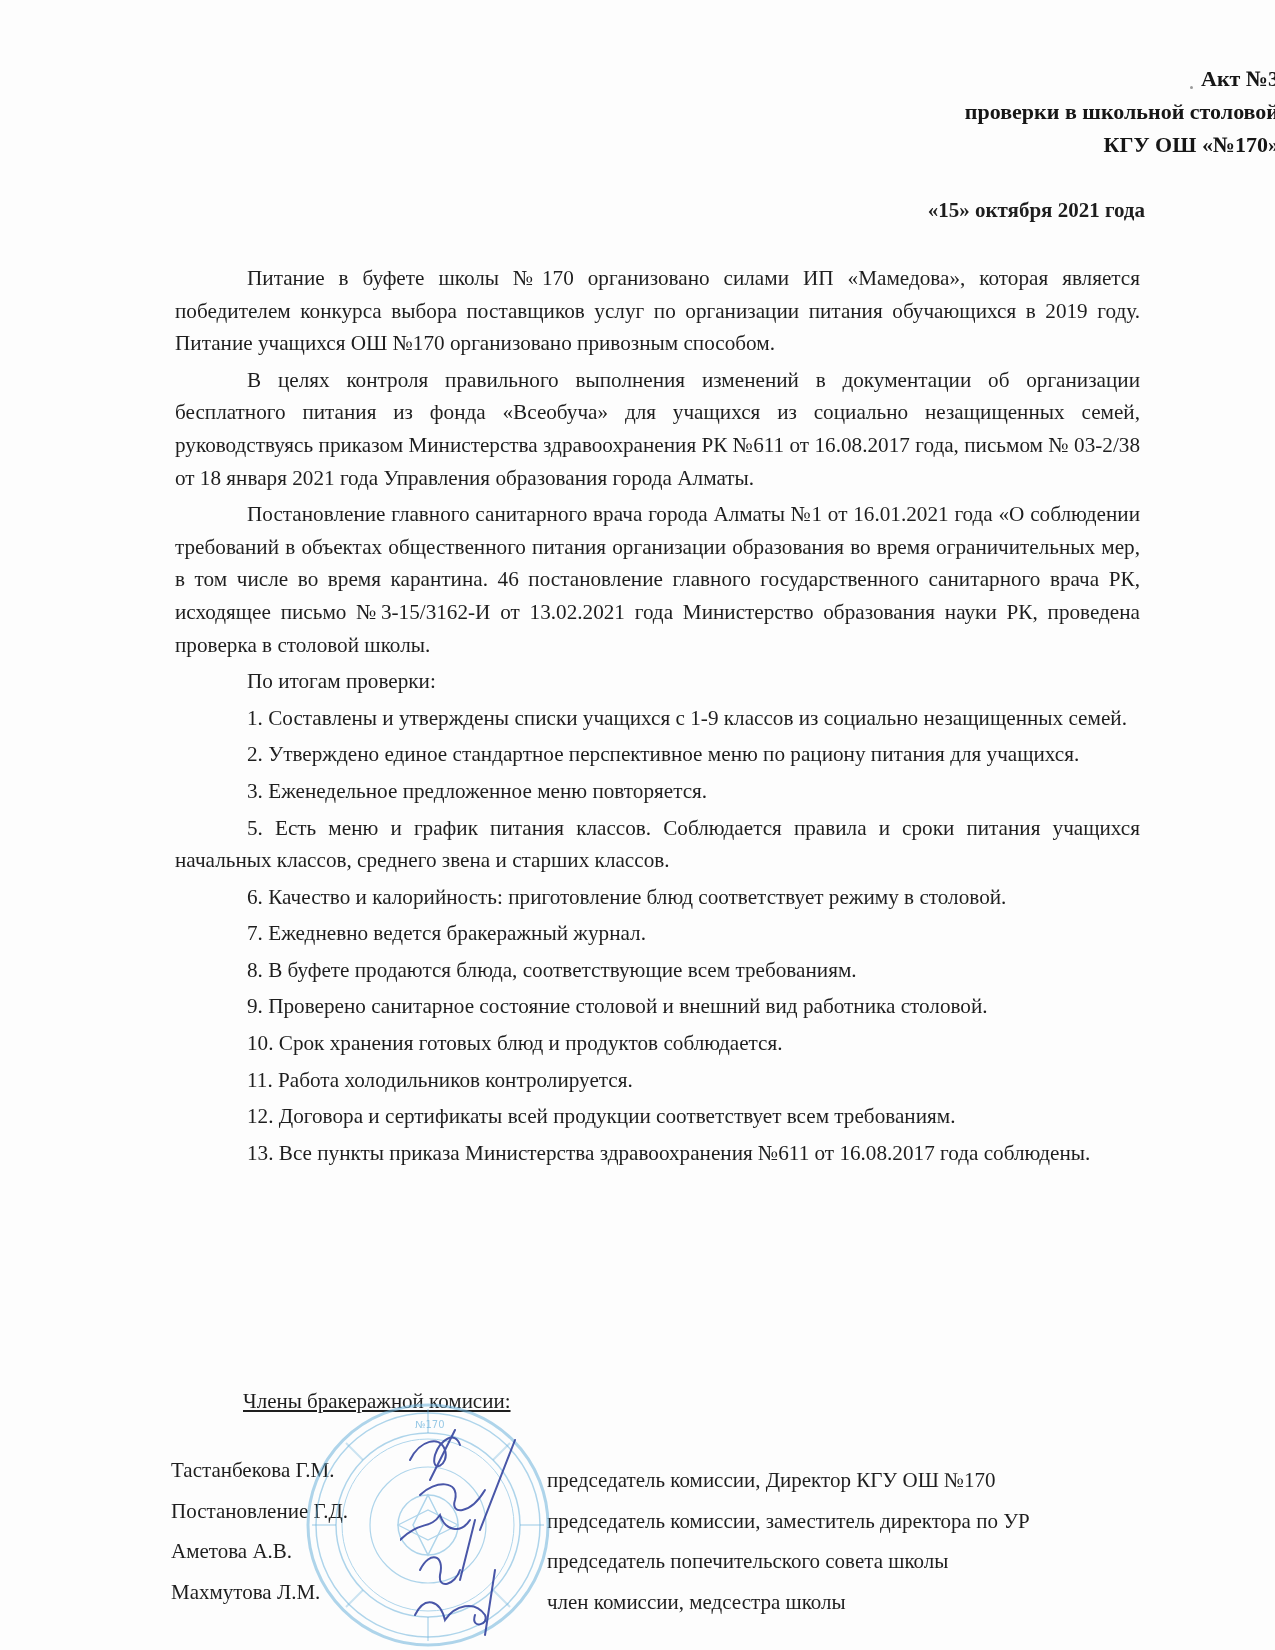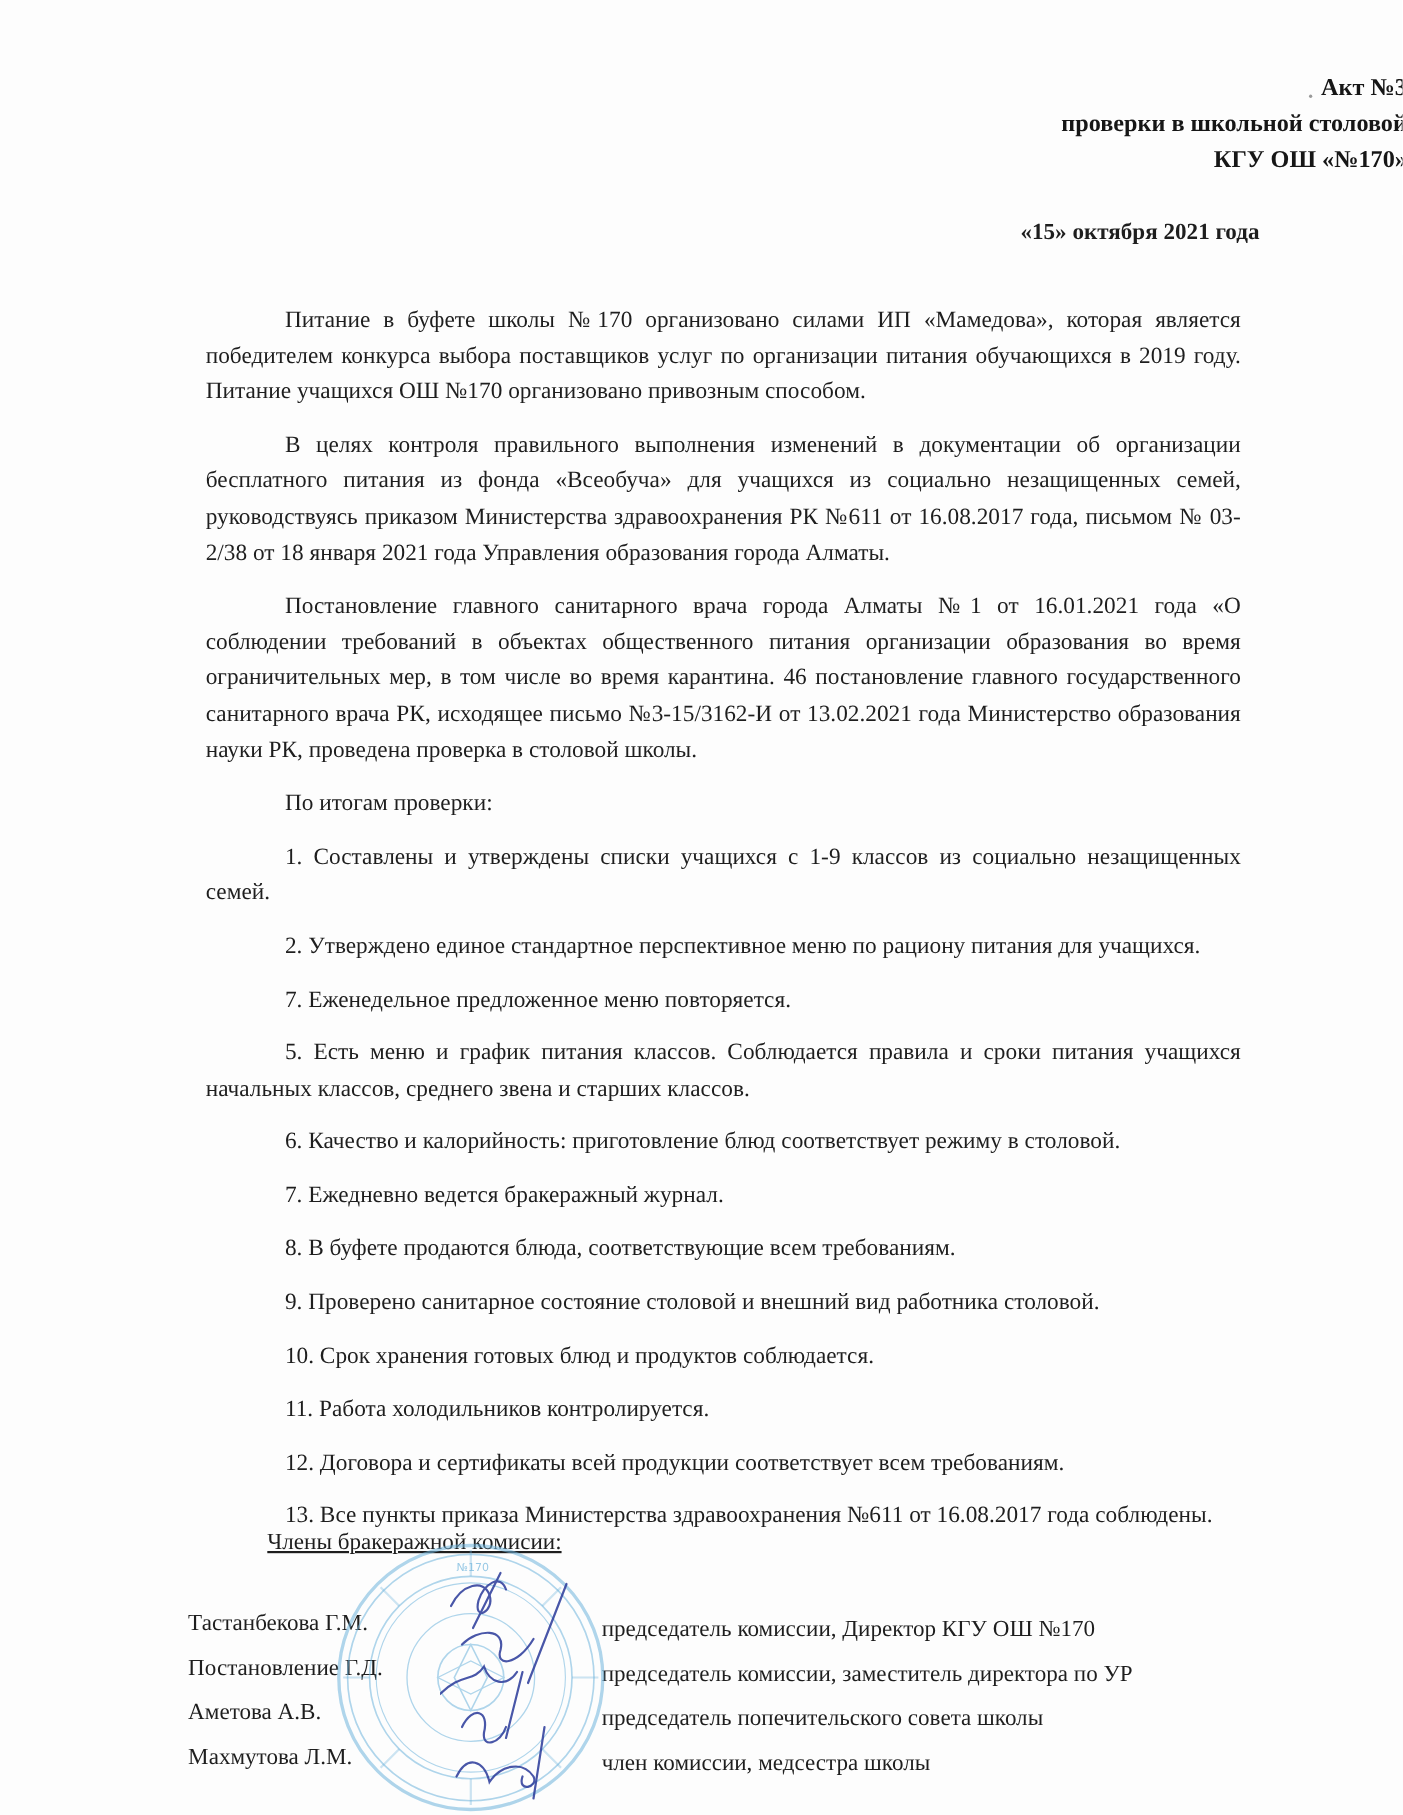--- a/index.html
+++ b/index.html
@@ -9,25 +9,25 @@
       color: #1e1e1e;
     }
     .page { position: absolute; left: 0; top: 0; width: 1275px; height: 1650px; background: #fdfdfd; }
     .title-block { position: absolute; top: 62px; left: 4px; width: 1275px; text-align: right; }
     .title-line { font-weight: bold; font-size: 22px; line-height: 33px; color: #161616; }
     .date-line { position: absolute; top: 198px; right: 130px; font-size: 21px; color: #1e1e1e; font-weight: bold; }
     .body-text {
       position: absolute; left: 171px; top: 258px; width: 973px;
       font-size: 21.2px; line-height: 32.6px; text-align: justify; color: #1e1e1e;
     }
-    .body-text p { margin: 16px; text-indent: 72px; }
+    .body-text p { margin: 4px; text-indent: 72px; }
     .item { margin: 0; text-indent: 72px; }
     .members-heading { position: absolute; left: 243px; top: 1389px; font-size: 21px; text-decoration: underline; }
     .members { position: absolute; left: 171px; top: 1455px; font-size: 21px; line-height: 30.5px; }
-    .member-row { display: flex; align-items: center; }
+    .member-row { display: flex; }
     .member-name { width: 376px; white-space: nowrap; }
     .member-role { white-space: nowrap; margin-top: 10px; }
     .stamp {
       position: absolute; left: 303px; top: 1400px; width: 250px; height: 250px;
       pointer-events: none;
     }
     .signature { position: absolute; left: 400px; top: 1420px; width: 150px; height: 220px; pointer-events: none; }
     .scan-dot { position: absolute; width: 3px; height: 3px; border-radius: 50%; background: #9a9a9a; }
   </style>
 </head>
@@ -44,21 +44,21 @@
   <div class="date-line">«15» октября 2021 года</div>
 
   <div class="body-text">
     <p>Питание в буфете школы №170 организовано силами ИП «Мамедова», которая является победителем конкурса выбора поставщиков услуг по организации питания обучающихся в 2019 году. Питание учащихся ОШ №170 организовано привозным способом.</p>
     <p>В целях контроля правильного выполнения изменений в документации об организации бесплатного питания из фонда «Всеобуча» для учащихся из социально незащищенных семей, руководствуясь приказом Министерства здравоохранения РК №611 от 16.08.2017 года, письмом № 03-2/38 от 18 января 2021 года Управления образования города Алматы.</p>
     <p>Постановление главного санитарного врача города Алматы №1 от 16.01.2021 года «О соблюдении требований в объектах общественного питания организации образования во время ограничительных мер, в том числе во время карантина. 46 постановление главного государственного санитарного врача РК, исходящее письмо №3-15/3162-И от 13.02.2021 года Министерство образования науки РК, проведена проверка в столовой школы.</p>
     <p>По итогам проверки:</p>
     <div>
       <p class="item">1. Составлены и утверждены списки учащихся с 1-9 классов из социально незащищенных семей.</p>
       <p class="item">2. Утверждено единое стандартное перспективное меню по рациону питания для учащихся.</p>
-      <p class="item">7. Еженедельное предложенное меню повторяется.</p>
+      <p class="item">3. Еженедельное предложенное меню повторяется.</p>
       <p class="item">5. Есть меню и график питания классов. Соблюдается правила и сроки питания учащихся начальных классов, среднего звена и старших классов.</p>
       <p class="item">6. Качество и калорийность: приготовление блюд соответствует режиму в столовой.</p>
       <p class="item">7. Ежедневно ведется бракеражный журнал.</p>
       <p class="item">8. В буфете продаются блюда, соответствующие всем требованиям.</p>
       <p class="item">9. Проверено санитарное состояние столовой и внешний вид работника столовой.</p>
       <p class="item">10. Срок хранения готовых блюд и продуктов соблюдается.</p>
       <p class="item">11. Работа холодильников контролируется.</p>
       <p class="item">12. Договора и сертификаты всей продукции соответствует всем требованиям.</p>
       <p class="item">13. Все пункты приказа Министерства здравоохранения №611 от 16.08.2017 года соблюдены.</p>
     </div>

